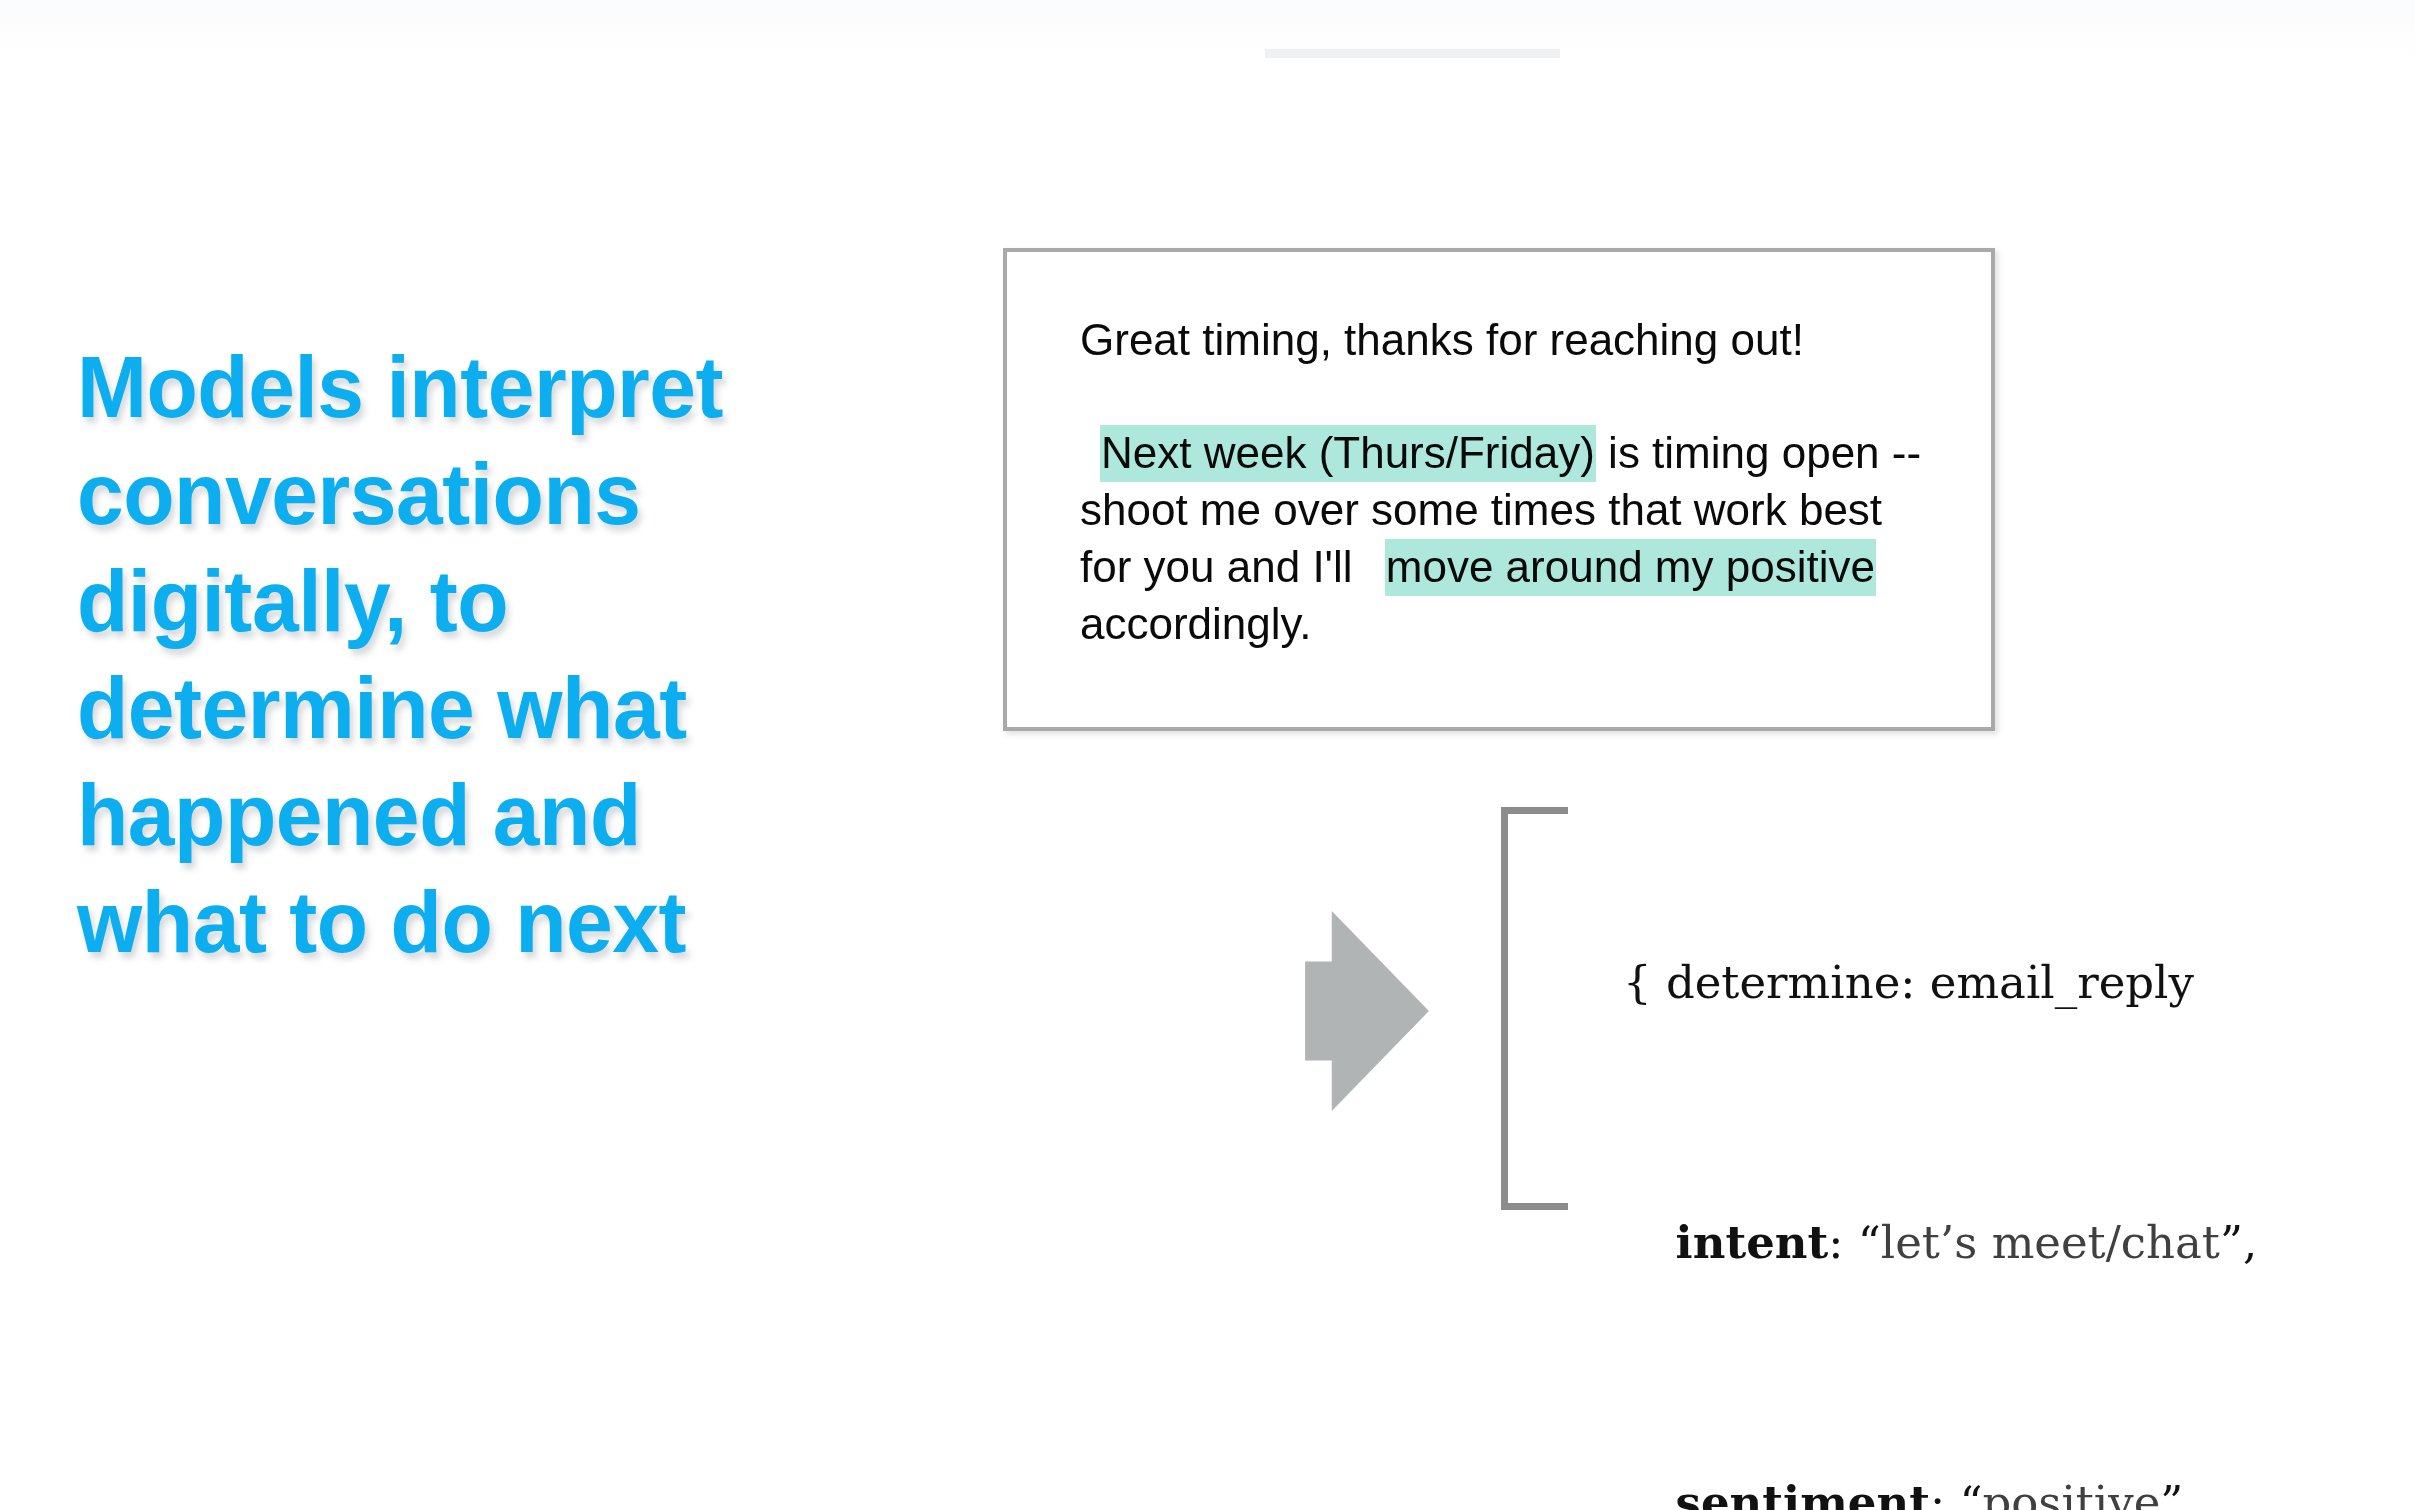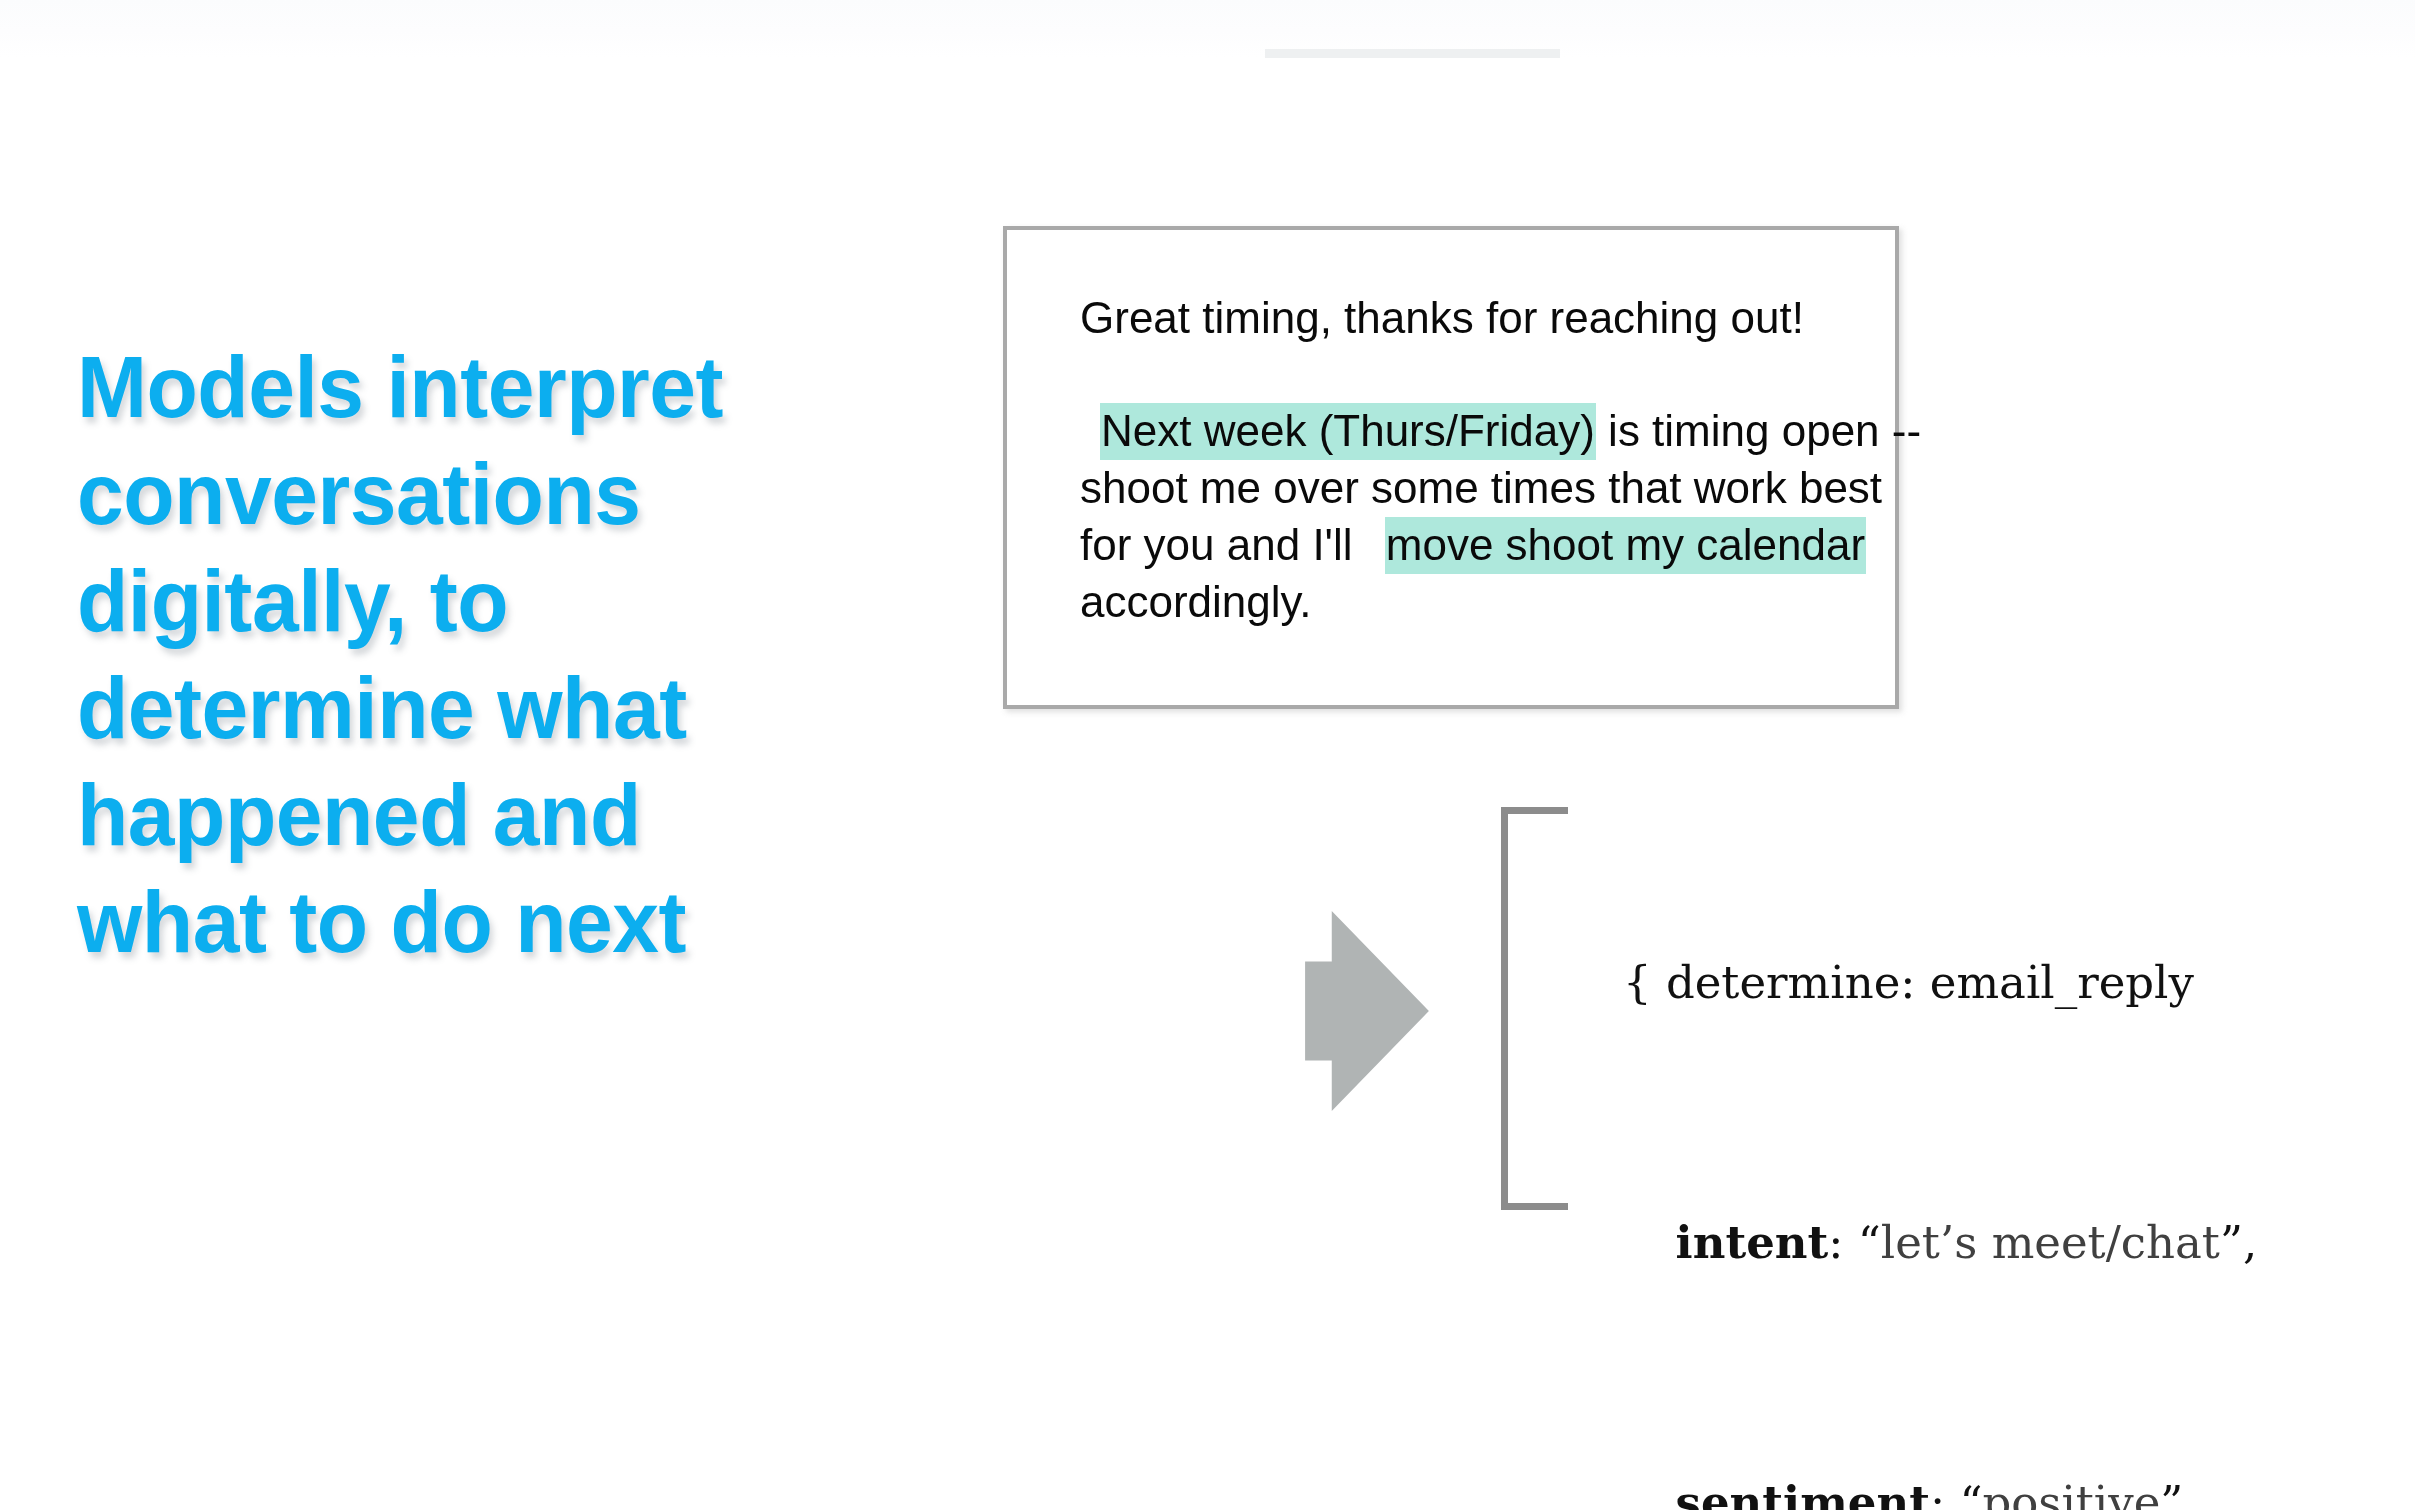--- a/index.html
+++ b/index.html
@@ -48,22 +48,22 @@
     letter-spacing: -0.5px;
     white-space: nowrap;
     text-shadow: 3.8px 5.7px 6.7px rgba(120,130,140,0.30);
     transform: scaleX(0.955);
   }
 
   
   #email-card {
     position: absolute;
     left: 1003px;
-    top: 226px;
-    width: 896px;
+    top: 248px;
+    width: 992px;
     height: 483px;
     box-sizing: border-box;
     background: #ffffff;
     border: 4.8px solid #a9a9a9;
     box-shadow: 2.9px 2.9px 5.7px rgba(150,150,150,0.30);
   }
   #email-body {
     position: absolute;
     left: 73px;
     top: 59px;
@@ -150,21 +150,21 @@
     <span class="tline">digitally, to</span>
     <span class="tline">determine what</span>
     <span class="tline">happened and</span>
     <span class="tline">what to do next</span>
   </div>
 
   <div id="email-card">
     <div id="email-body">
       <div class="para">Great timing, thanks for reaching out!</div>
       <div class="spacer"></div>
-      <div class="para"><span class="hl">Next week (Thurs/Friday)</span><span> is timing open -- shoot me over some times that work best for you and I'll </span><span class="hl">move shoot my calendar</span><span> accordingly.</span></div>
+      <div class="para"><span class="hl">Next week (Thurs/Friday)</span><span> is timing open -- shoot me over some times that work best for you and I'll </span><span class="hl">move around my positive</span><span> accordingly.</span></div>
     </div>
   </div>
 
   <div id="flow-arrow">
     <svg width="124" height="200" viewBox="0 0 130 210" xmlns="http://www.w3.org/2000/svg">
       <polygon points="28,0 130,105 28,210 28,157 0,157 0,53 28,53" fill="#b0b4b4"></polygon>
     </svg>
   </div>
 
   <div id="code-bracket">

